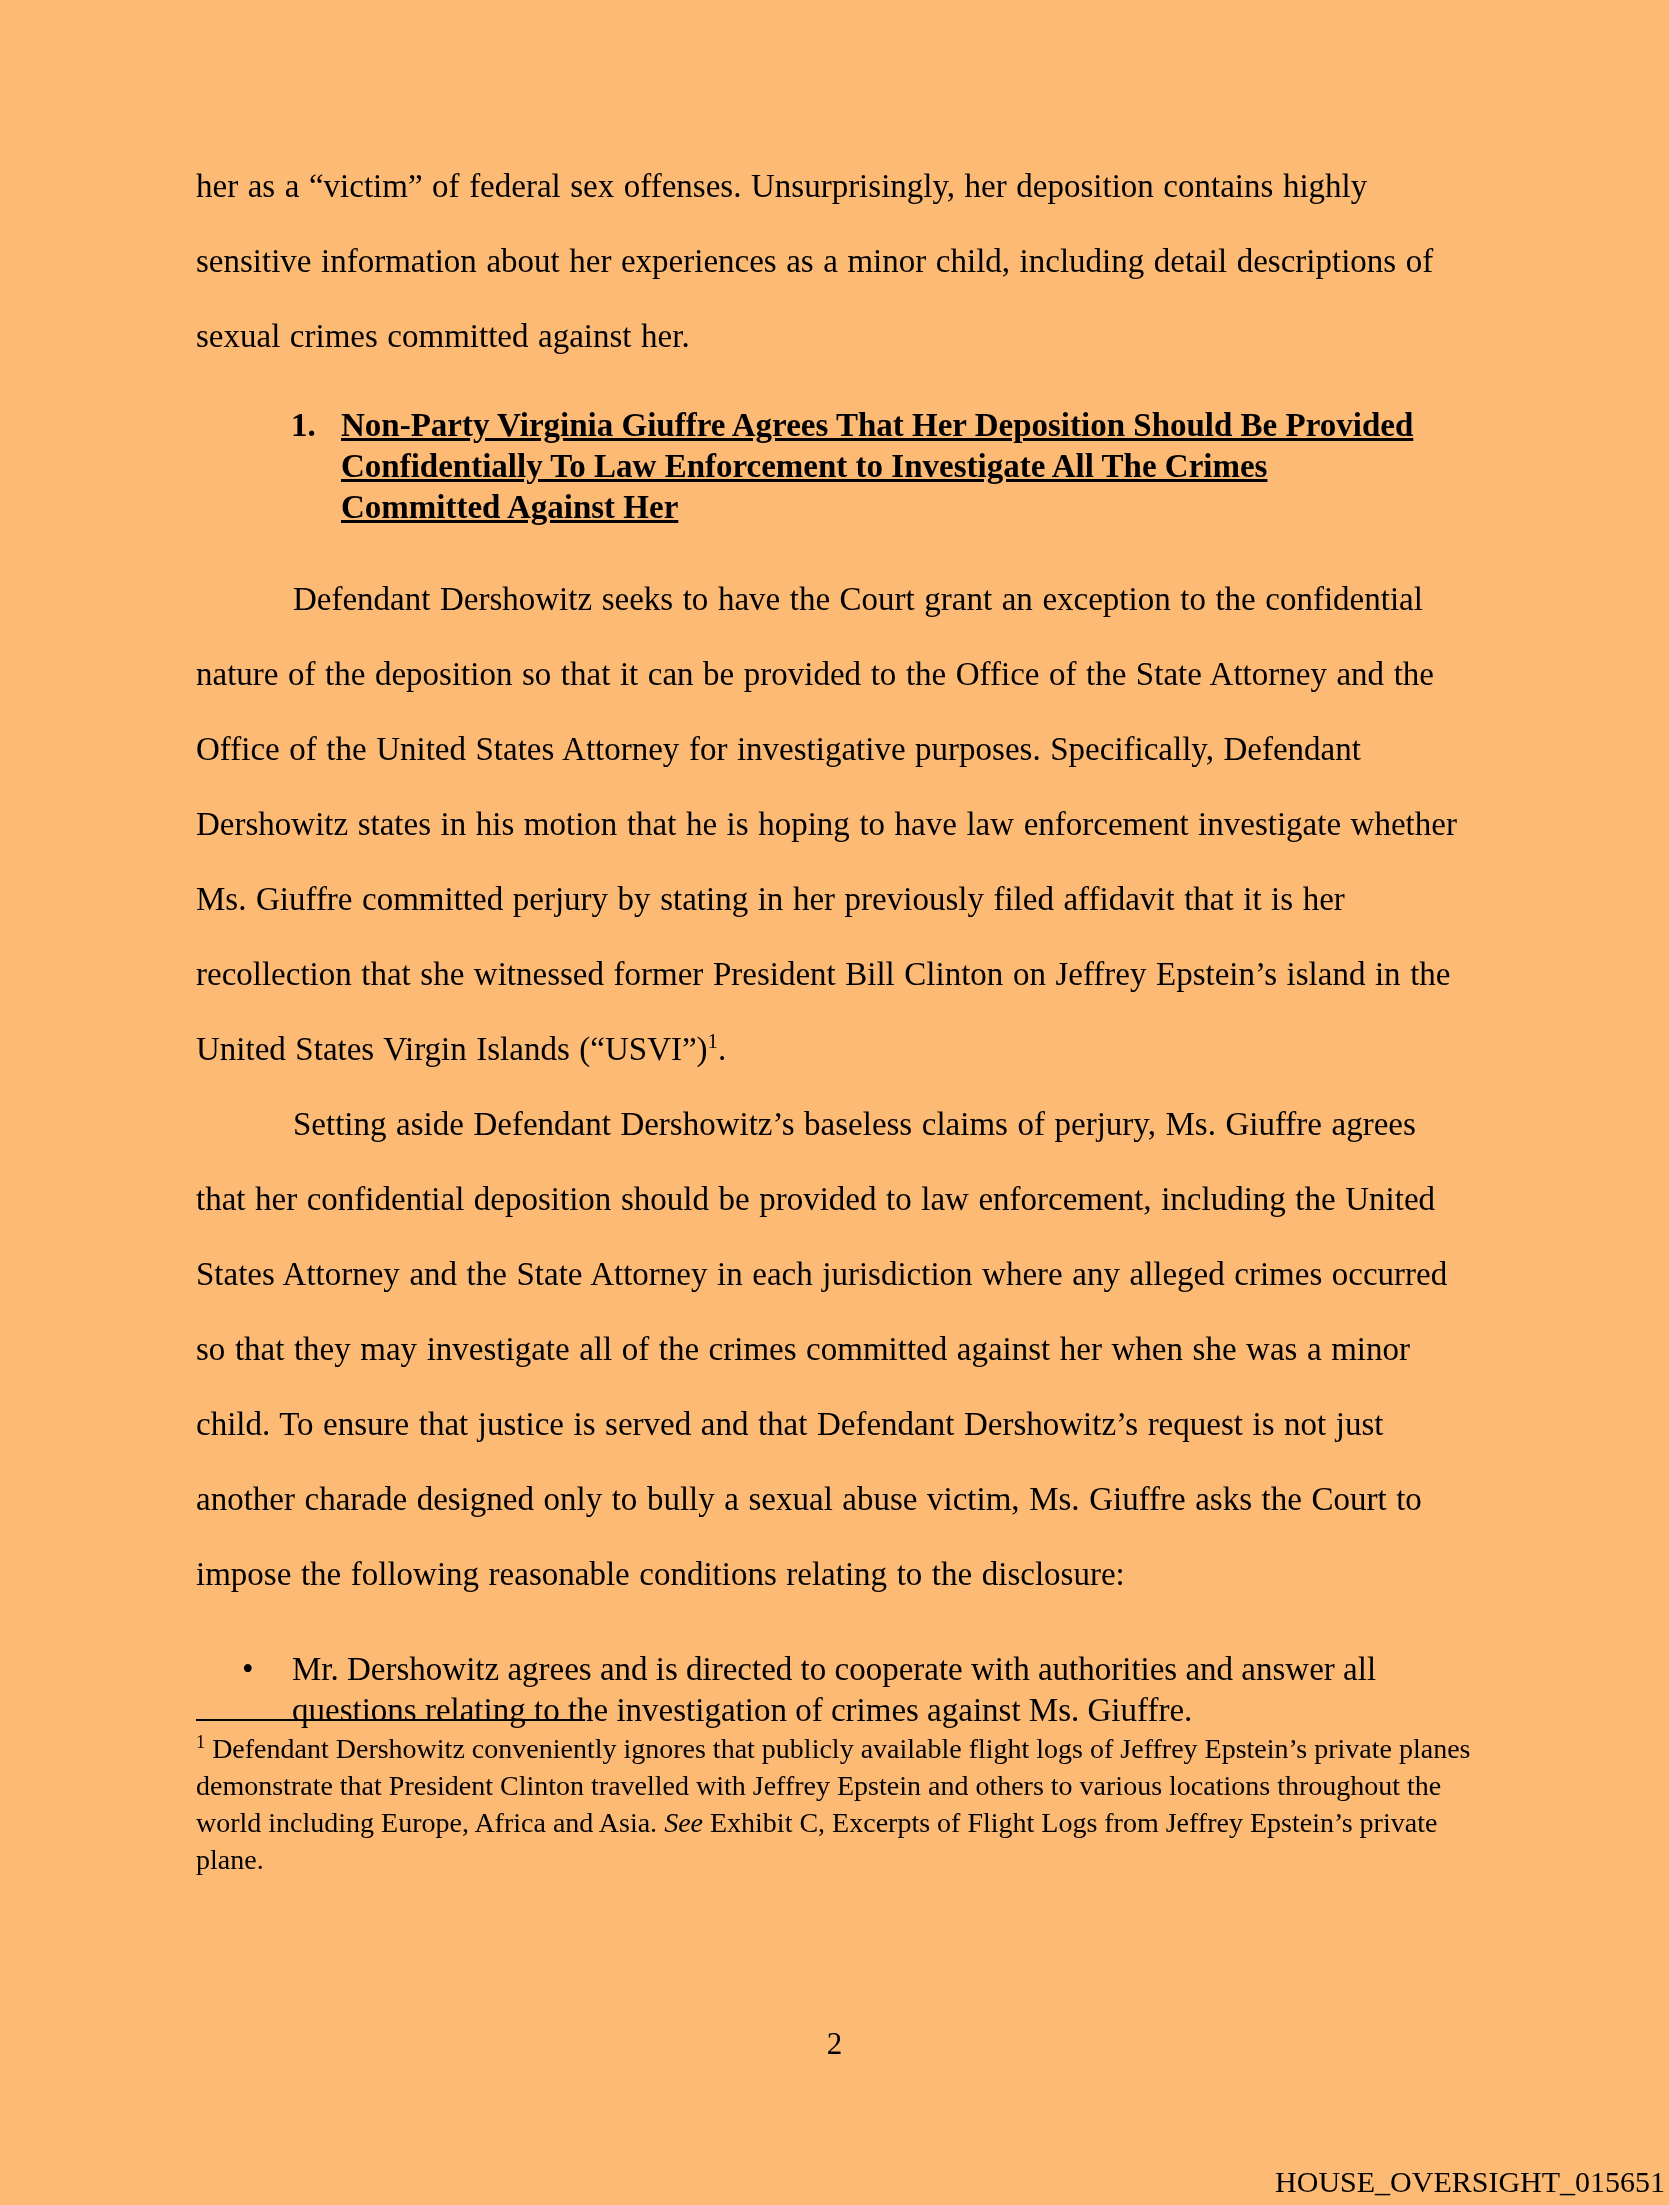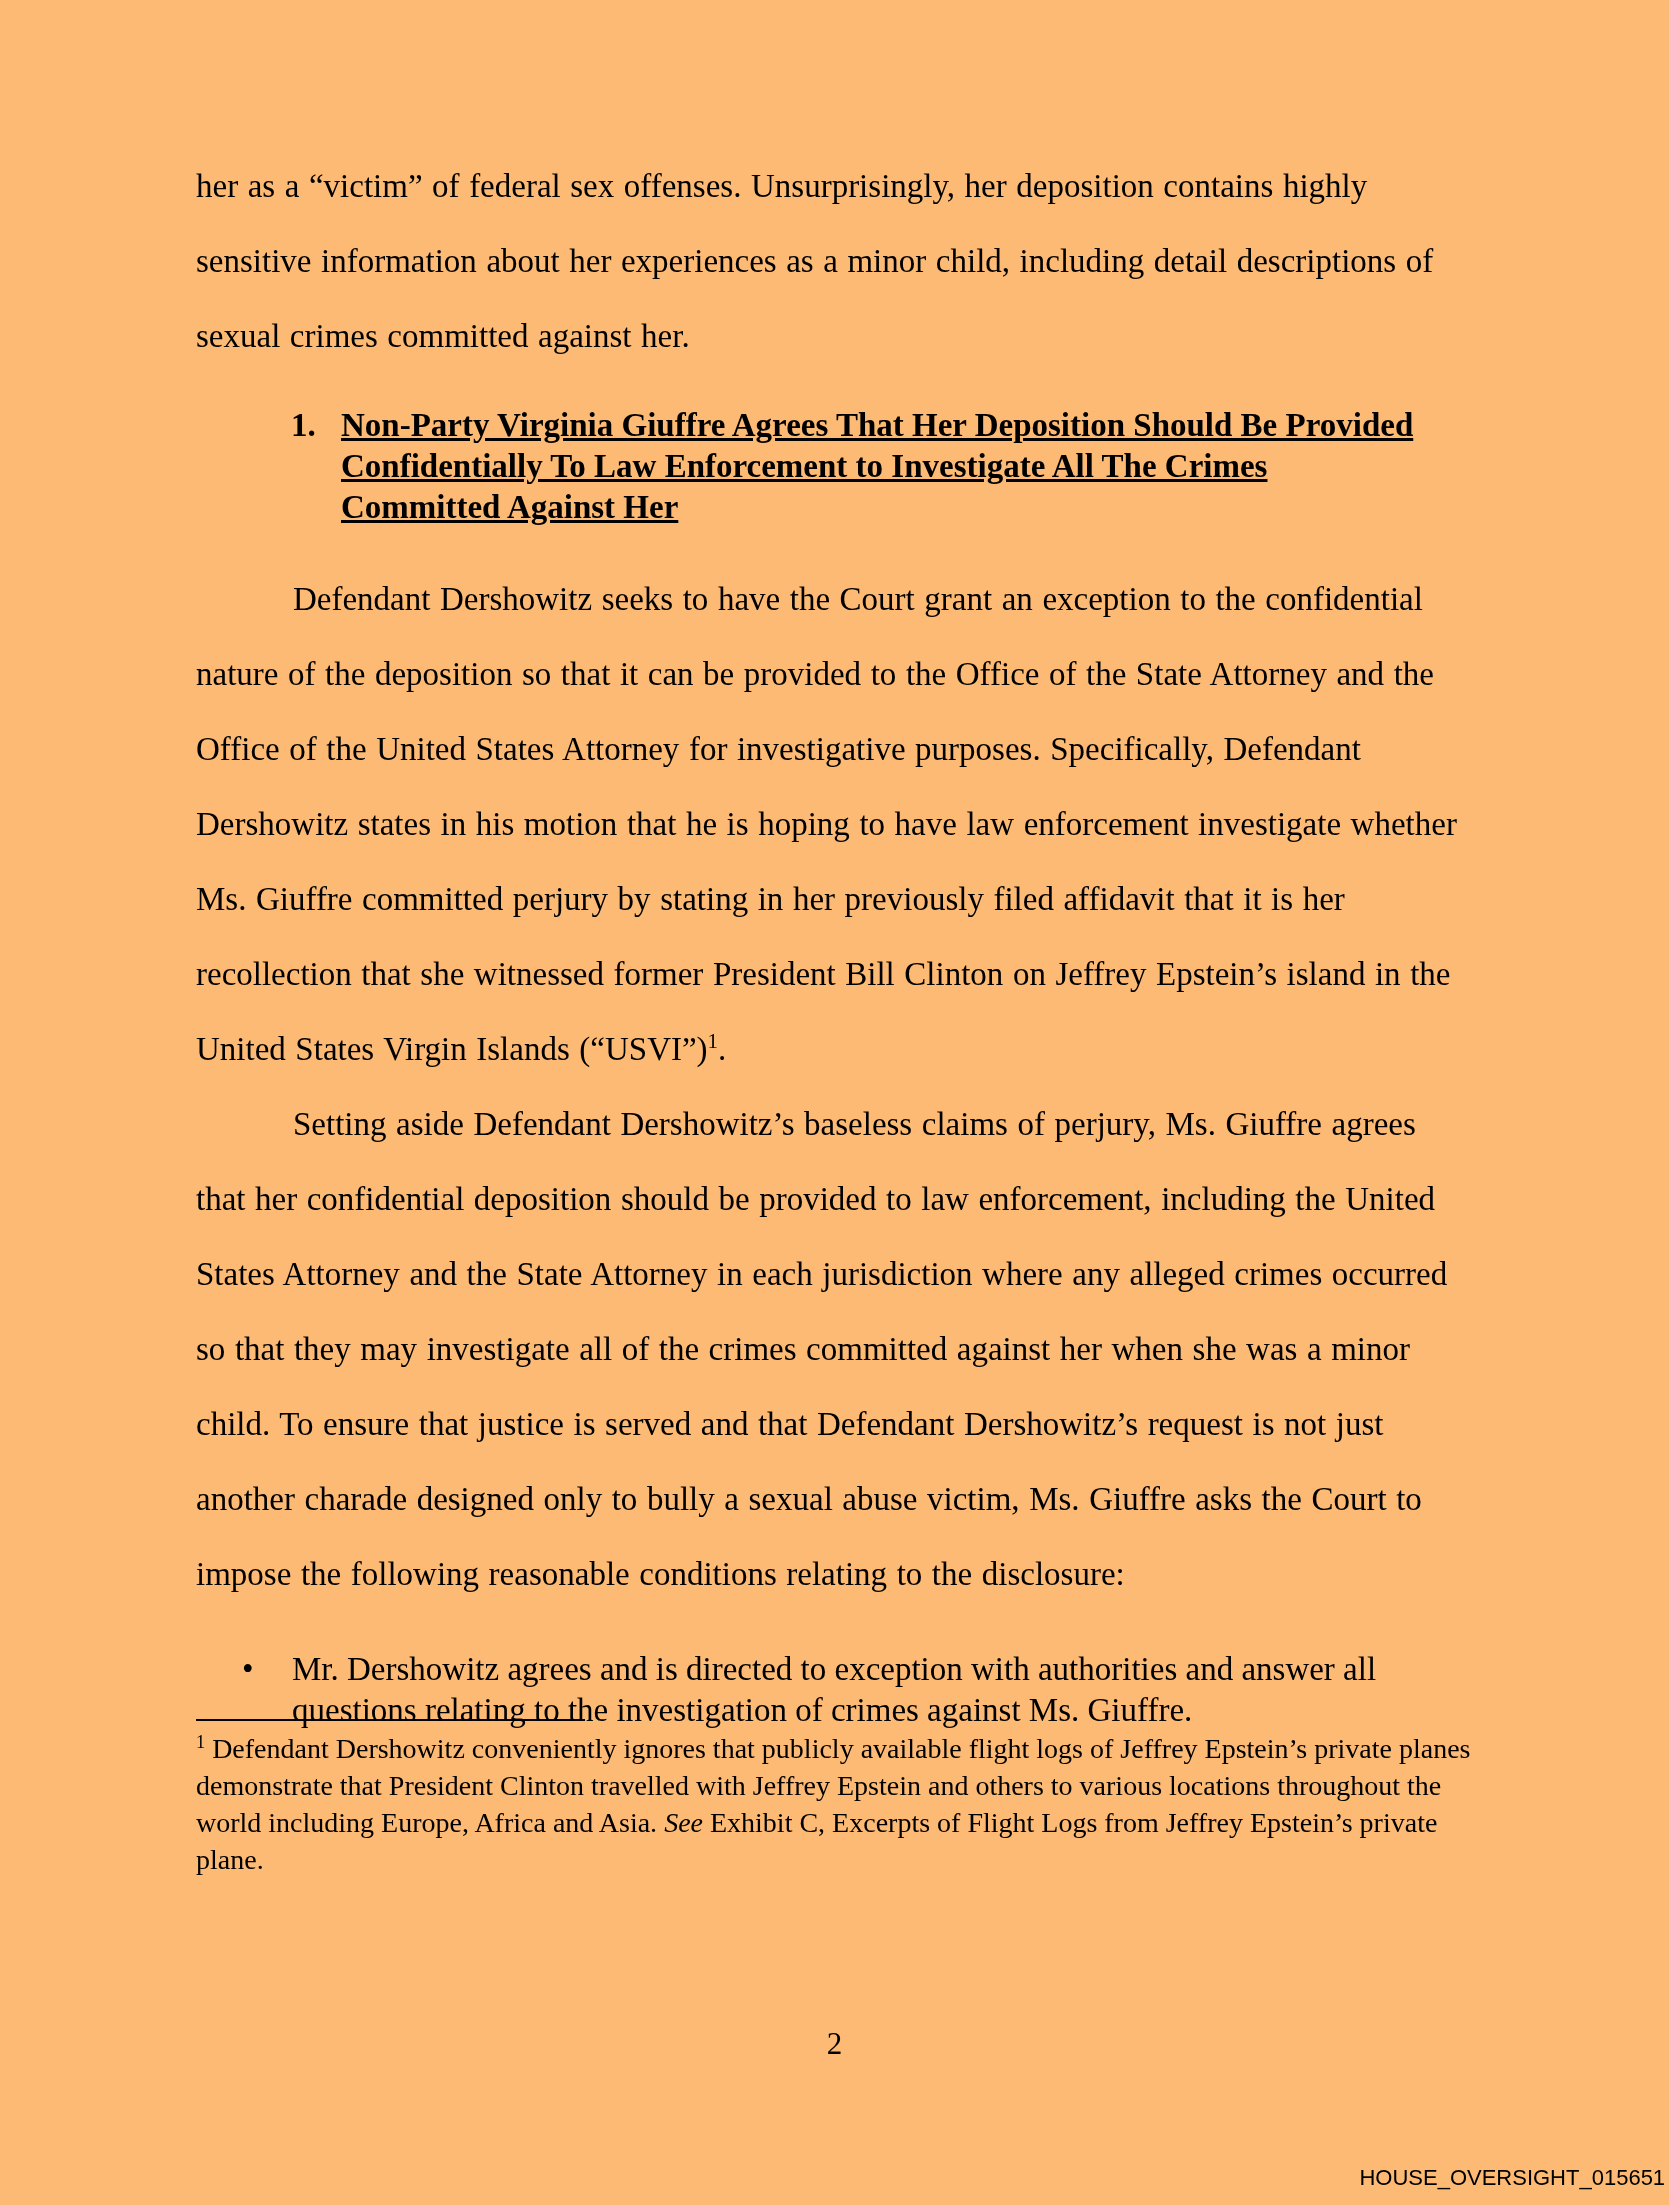--- a/index.html
+++ b/index.html
@@ -103,22 +103,22 @@
     left: 0;
     top: 2026px;
     width: 100%;
     text-align: center;
     font-size: 31px;
   }
   .bates {
     position: absolute;
     right: 3.9px;
     top: 2165px;
-    font-family: Liberation Sans, sans-serif;
-    font-size: 22px;
+    font-family: Liberation Serif, serif;
+    font-size: 30px;
   }
 </style>
 </head>
 <body>
 
 <div class="page">
 
   <div class="content">
 
     <p class="para">
@@ -132,21 +132,21 @@
     </div>
 
     <p class="para indent para2-block"><span>Defendant Dershowitz seeks to have the Court grant an exception to the confidential nature of the deposition so that it can be provided to the Office of the State Attorney and the Office of the United States Attorney for investigative purposes.  Specifically, Defendant Dershowitz states in his motion that he is hoping to have law enforcement investigate whether Ms. Giuffre committed perjury by stating in her previously filed affidavit that it is her recollection that she witnessed former President Bill Clinton on Jeffrey Epstein’s island in the United States Virgin Islands (“USVI”)</span><sup class="fn-ref">1</sup><span>.</span></p>
 
     <p class="para indent">
       <span>Setting aside Defendant Dershowitz’s baseless claims of perjury, Ms. Giuffre agrees that her confidential deposition should be provided to law enforcement, including the United States Attorney and the State Attorney in each jurisdiction where any alleged crimes occurred so that they may investigate all of the crimes committed against her when she was a minor child.  To ensure that justice is served and that Defendant Dershowitz’s request is not just another charade designed only to bully a sexual abuse victim, Ms. Giuffre asks the Court to impose the following reasonable conditions relating to the disclosure:</span>
     </p>
 
     <div class="bullet-item">
       <span class="bullet-marker">•</span>
-      <span class="bullet-text">Mr. Dershowitz agrees and is directed to exception with authorities and answer all questions relating to the investigation of crimes against Ms. Giuffre.</span>
+      <span class="bullet-text">Mr. Dershowitz agrees and is directed to cooperate with authorities and answer all questions relating to the investigation of crimes against Ms. Giuffre.</span>
     </div>
 
   </div>
 
   <div class="footnote-area">
     <div class="footnote-rule"></div>
     <p class="footnote"><sup class="fn-ref">1</sup><span> Defendant Dershowitz conveniently ignores that publicly available flight logs of Jeffrey Epstein’s private planes demonstrate that President Clinton travelled with Jeffrey Epstein and others to various locations throughout the world including Europe, Africa and Asia.  </span><i>See</i><span> Exhibit C, Excerpts of Flight Logs from Jeffrey Epstein’s private plane.</span></p>
   </div>
 
   <div class="page-number">

